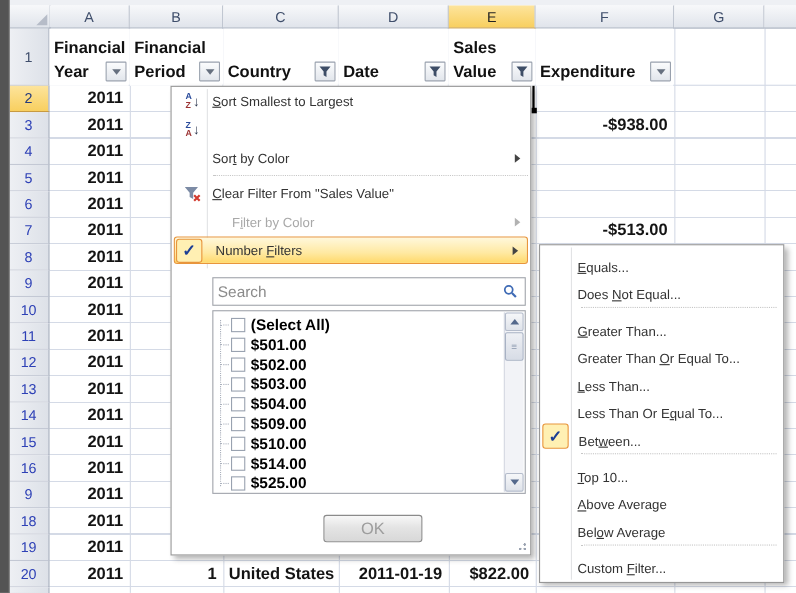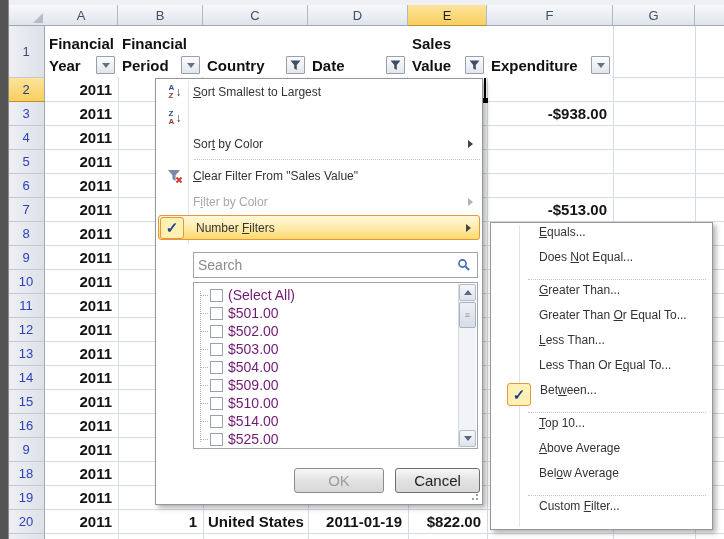--- a/index.html
+++ b/index.html
@@ -78,21 +78,21 @@
   #search-input{flex:1;border:0;outline:0;font-family:"Liberation Sans",sans-serif;font-size:14px;
                 padding:0 4px;color:#c2410c;background:transparent;}
   #search-input::placeholder{color:#8b8b8b;opacity:1;}
   
   #value-list{position:absolute;left:37px;top:203px;width:285px;height:167px;box-sizing:border-box;
               border:1px solid #a0a4ab;background:#fff;overflow:hidden;}
   #tree-vline{position:absolute;left:6px;top:8px;bottom:6px;border-left:1px dotted #aab0bc;}
   .vl-item{position:absolute;left:0;height:18px;display:flex;align-items:center;}
   .vl-item .stub{width:8px;border-top:1px dotted #aab0bc;margin-left:6px;}
   .vl-item .cb{width:13px;height:13px;box-sizing:border-box;border:1px solid #99a2b0;background:#fff;margin:0 5px 0 2px;}
-  .vl-item .vl-lbl{font-size:14px;font-weight:400;color:#701a75;white-space:nowrap;}
+  .vl-item .vl-lbl{font-size:14px;font-weight:700;color:#000000;white-space:nowrap;}
   
   #vscroll{position:absolute;right:1px;top:1px;width:17px;height:163px;background:#f2f3f7;border-left:1px solid #d5d9e2;}
   .sb-btn{position:absolute;left:0;width:17px;height:17px;background:linear-gradient(#f6f7f9,#dfe3ea);
           border:1px solid #b4bccb;box-sizing:border-box;display:flex;align-items:center;justify-content:center;border-radius:2px;}
   .sb-arrow-up{width:0;height:0;border-left:4px solid transparent;border-right:4px solid transparent;border-bottom:5px solid #54698c;}
   .sb-arrow-dn{width:0;height:0;border-left:4px solid transparent;border-right:4px solid transparent;border-top:5px solid #54698c;}
   #sb-thumb{position:absolute;left:0;top:18px;width:17px;height:26px;background:linear-gradient(#eef0f4,#d7dce6);
             border:1px solid #a8b2c4;box-sizing:border-box;border-radius:2px;display:flex;align-items:center;justify-content:center;}
   #sb-thumb .grip{color:#8a97ad;font-size:9px;line-height:9px;letter-spacing:0;}
   
@@ -101,21 +101,21 @@
        align-items:center;justify-content:center;color:#222;}
   #ok-btn{left:138px;width:90px;color:#9d9d9d;}
   #cancel-btn{left:239px;width:85px;border-color:#6e6e6e;}
   #resize-grip{position:absolute;right:3px;bottom:3px;width:8px;height:8px;
                background:radial-gradient(circle at 2px 6px,#9aa2b0 1px,transparent 1.3px),
                           radial-gradient(circle at 6px 6px,#9aa2b0 1px,transparent 1.3px),
                           radial-gradient(circle at 6px 2px,#9aa2b0 1px,transparent 1.3px);}
   
   #number-filters-submenu{left:490px;top:222px;width:223px;height:308px;padding-top:2px;}
   #sub-gutter-line{position:absolute;left:28px;top:2px;bottom:2px;width:1px;background:#e2e3e5;}
-  .smi{position:relative;height:25px;display:flex;align-items:flex-start;margin-left:15px;margin-right:1px;}
+  .smi{position:relative;height:25px;display:flex;align-items:flex-end;margin-left:1px;margin-right:1px;}
   .smi .icon-slot{width:33px;flex:0 0 33px;display:flex;align-items:center;justify-content:center;}
   .smi .lbl{white-space:nowrap;}
   .smi .lbl u{text-decoration:underline;}
   .smi .check-box{width:24px;height:23px;}
   .sub-sep{height:8px;position:relative;}
   .sub-sep:after{content:"";position:absolute;left:37px;right:6px;top:4px;border-top:1px dotted #c6c6c6;}
   
   .funnel-svg{display:block;}
 </style>
 </head>
@@ -357,21 +357,21 @@
         </div>
         <div class="mi" style="top: 84px;">
           <span class="icon-slot">
             <svg class="funnel-svg" width="16" height="15" viewBox="0 0 16 15">
               <polygon points="1,1 13,1 8.6,6.2 8.6,12 5.4,10 5.4,6.2" fill="#7c8ba5"></polygon>
               <path d="M9.5 8.5 L14.5 13.5 M14.5 8.5 L9.5 13.5" stroke="#d23b30" stroke-width="2" fill="none"></path>
             </svg>
           </span>
           <span class="lbl"><span></span><u>C</u><span>lear Filter From "Sales Value"</span></span>
         </div>
-        <div class="mi disabled" style="top: 110px;">
+        <div class="mi disabled" style="top: 110px; gap: 18px;">
           <span class="icon-slot"></span>
           <span class="lbl"><span>F</span><u>i</u><span>lter by Color</span></span>
           <span class="sub-arrow"></span>
         </div>
         <div class="mi hot" style="top: 136px; left: 2px; width: 322px; height: 25px;">
           <span class="icon-slot" style="justify-content: flex-start; padding-left: 1px;">
             <span class="check-box">✓</span>
           </span>
           <span class="lbl"><span>Number </span><u>F</u><span>ilters</span></span>
           <span class="sub-arrow"></span>
@@ -444,21 +444,20 @@
         <div id="sb-thumb">
             <span class="grip">≡</span>
           </div>
         <div class="sb-btn" style="bottom:0;">
             <div class="sb-arrow-dn"></div>
           </div>
       </div>
     </div>
 
     <div id="ok-btn" class="btn">OK</div>
-    <div id="cancel-btn" class="btn">Cancel</div>
     <div id="resize-grip"></div>
   </div>
 
   <div id="number-filters-submenu" class="menu">
     <div id="sub-gutter-line"></div>
     <div id="submenu-items-host">
         <div class="smi">
           <span class="icon-slot"></span>
           <span class="lbl"><span></span><u>E</u><span>quals...</span></span>
         </div>

